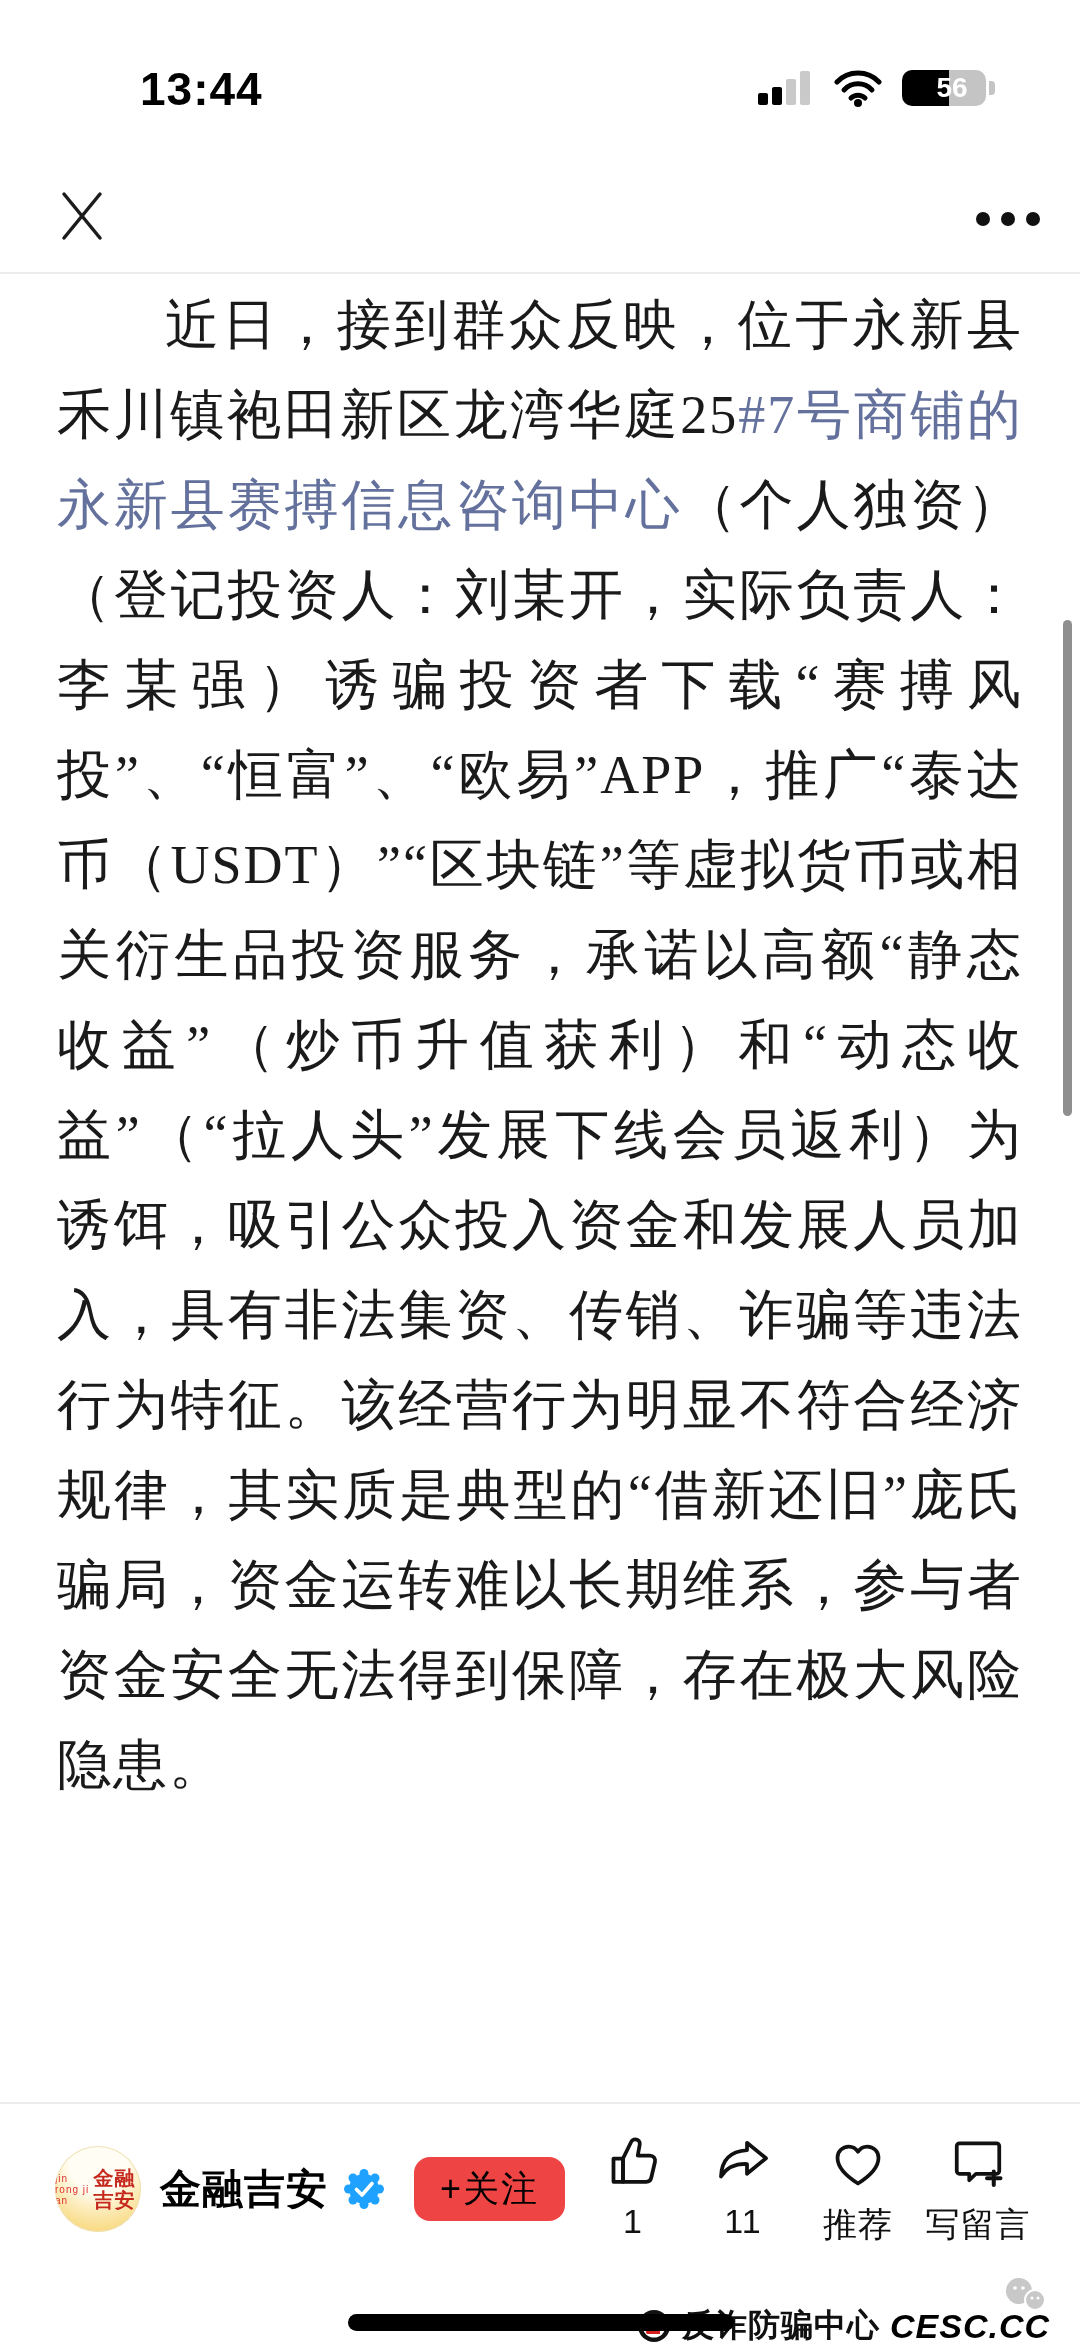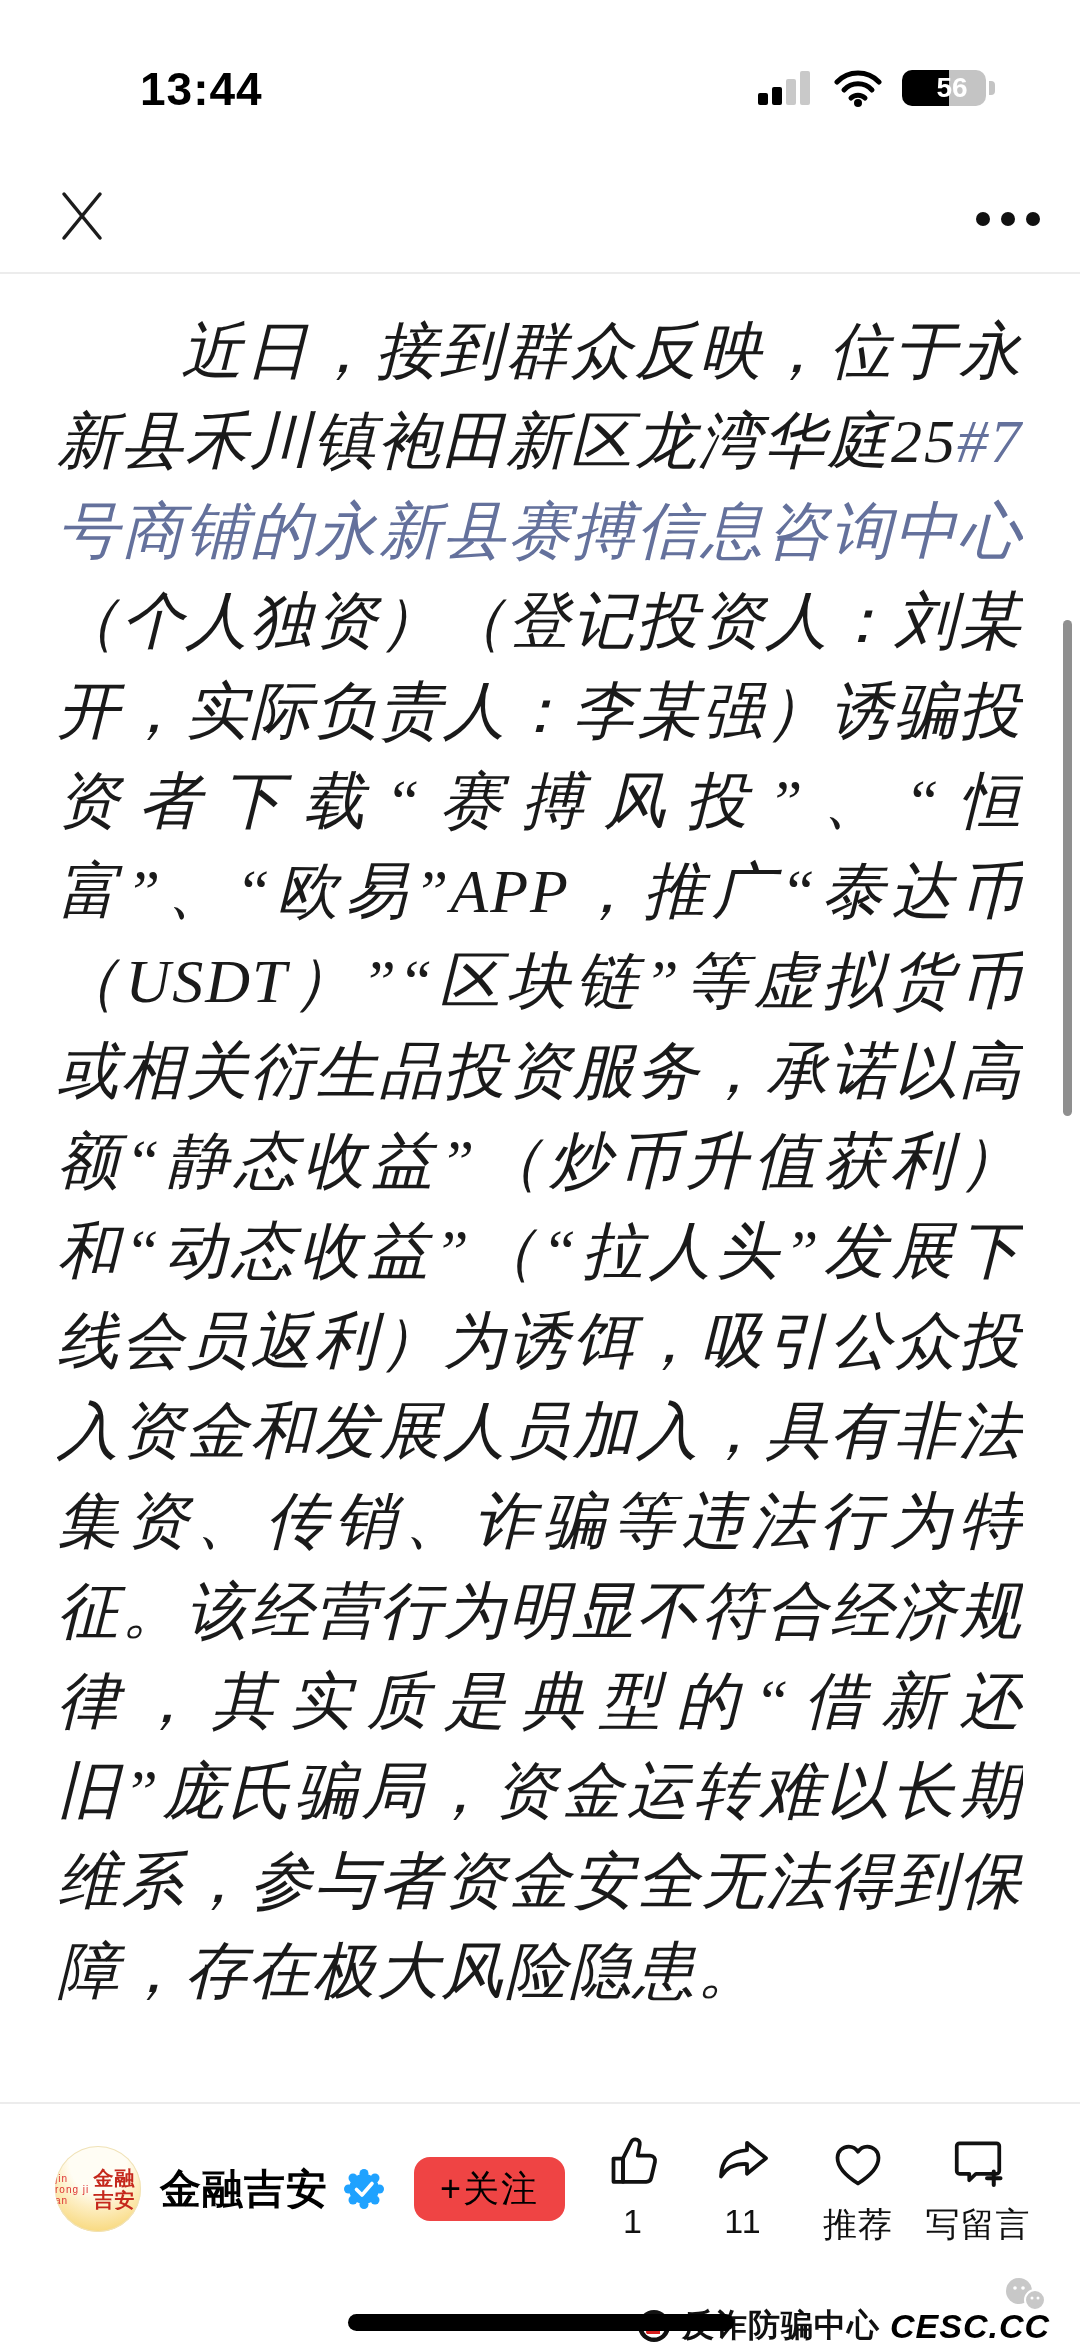--- a/index.html
+++ b/index.html
@@ -18,23 +18,23 @@
   .battery-nub{position:absolute;right:-9px;top:11px;width:6px;height:14px;background:#c4c4c4;
                border-radius:0 4px 4px 0;}
 
   
   .close-btn{position:absolute;left:56px;top:188px;width:52px;height:56px;cursor:pointer;}
   .more-btn{position:absolute;left:976px;top:204px;display:flex;gap:11px;cursor:pointer;height:30px;align-items:center;}
   .more-btn i{width:14px;height:14px;border-radius:50%;background:#111;display:block;}
   .header-divider{position:absolute;left:0;top:272px;width:1080px;height:2px;background:#ececec;}
 
   
-  .article{position:absolute;left:57px;top:306px;width:966px;height:1810px;overflow:hidden;
+  .article{position:absolute;left:57px;top:280px;width:966px;height:1810px;overflow:hidden;
            font-family:"Liberation Serif","DejaVu Serif",serif;
-           font-size:62px;line-height:90px;text-align:justify;color:#1a1a1a;letter-spacing:2px;font-style:italic;}
+           font-size:54px;line-height:90px;text-align:justify;color:#1a1a1a;letter-spacing:2px;}
   .article p{margin:0;text-indent:2em;}
   .article .link{color:#64719c;}
   .scrollbar{position:absolute;left:1063px;top:620px;width:9px;height:496px;border-radius:5px;
              background:#8f8f8f;}
 
   
   .footer-divider{position:absolute;left:0;top:2102px;width:1080px;height:2px;background:#ececec;}
   .avatar{position:absolute;left:55px;top:2146px;width:86px;height:86px;border-radius:50%;
           background:radial-gradient(circle at 50% 20%,#fffdf4 0 35%,#fdeec2 55%,#f6cf5e 100%);
           display:flex;align-items:center;justify-content:center;overflow:hidden;

